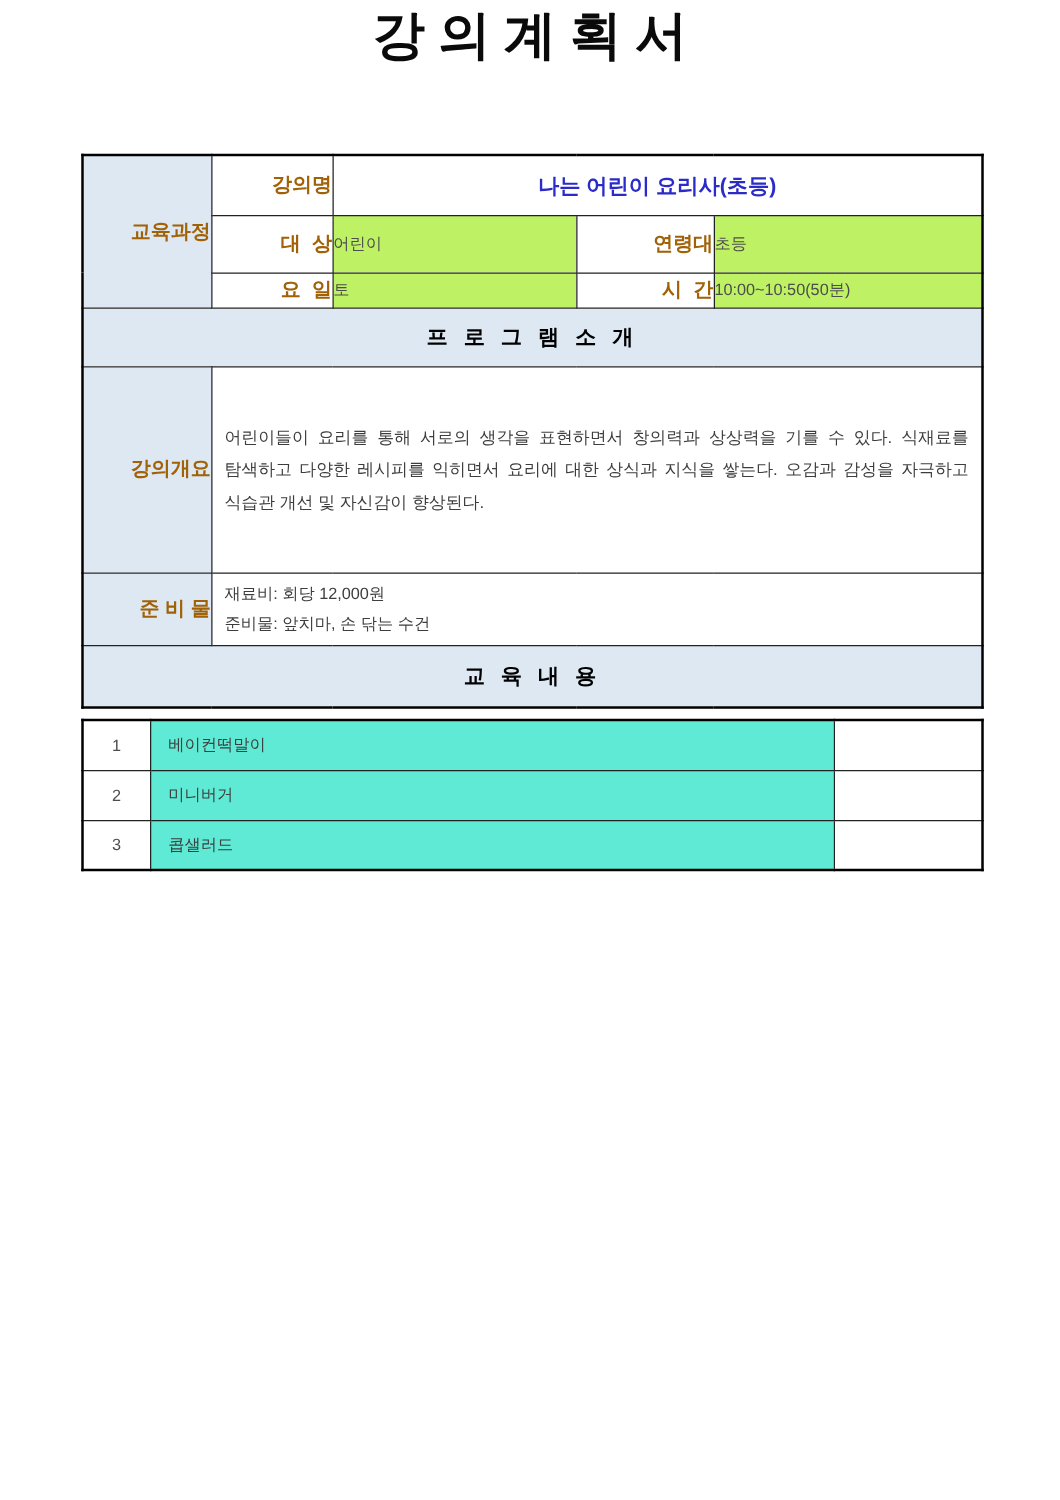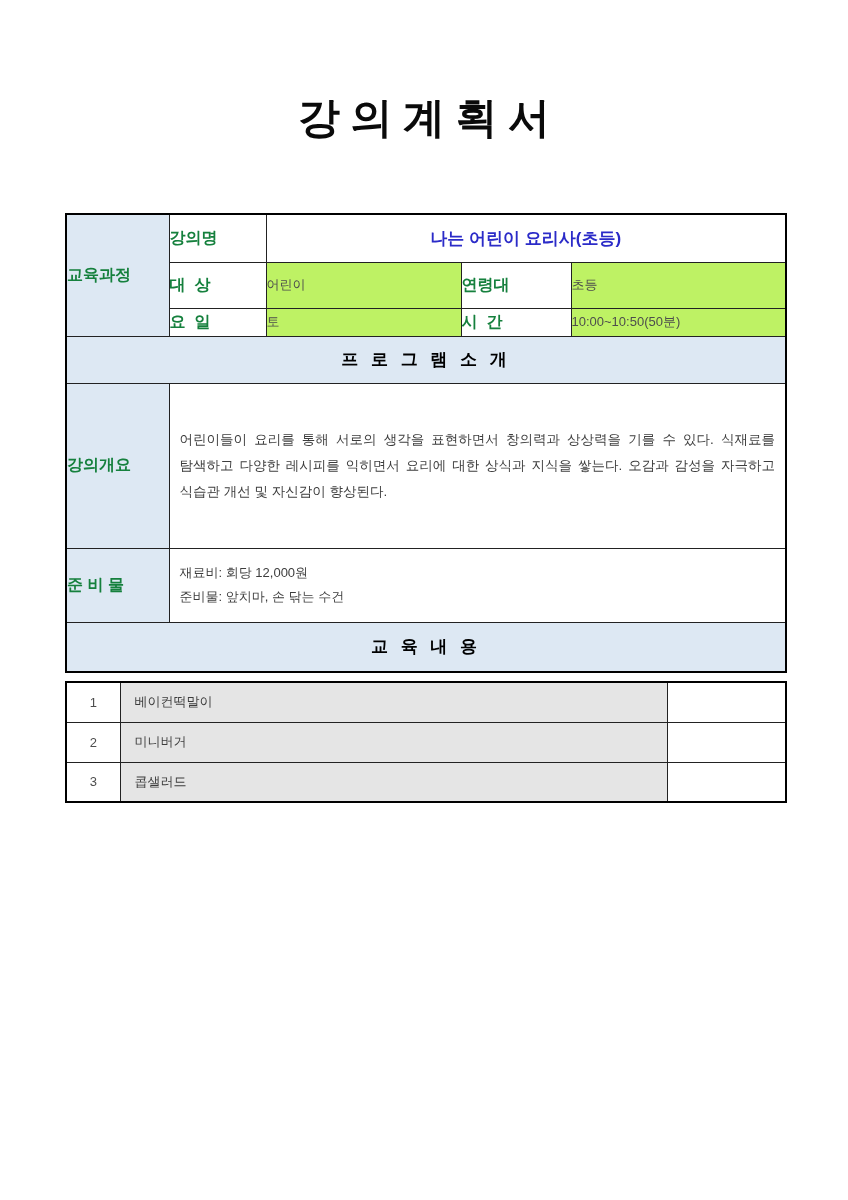--- a/index.html
+++ b/index.html
@@ -7,21 +7,20 @@
   body {
     width: 848px; height: 1200px;
     font-family: "Liberation Sans", "DejaVu Sans", sans-serif;
     color: #000;
     position: relative;
     overflow: hidden;
   }
   .page { width: 848px; height: 1200px; background: #fff; }
 
   .doc-title {
-    margin-top: 90px;
     text-align: center;
     font-family: "Liberation Serif", "DejaVu Serif", serif;
     font-size: 42px;
     font-weight: 900;
     color: #0a0a0a;
     white-space: pre;
   }
 
   table {
     border-collapse: collapse;
@@ -32,24 +31,24 @@
   .t1 { margin-top: 67px; border: 2px solid #000; }
   .t2 { margin-top: 8px;  border: 2px solid #000; }
   td {
     border: 1px solid #222;
     vertical-align: middle;
     overflow: hidden;
   }
 
   
   .hd {
-    text-align: left;
+    text-align: right;
     font-weight: bold;
     font-size: 16px;
-    color: #15803d;
+    color: #a16207;
     background: #fff;
     white-space: pre;
   }
   .blue-bg { background: #dde8f3; margin-left: 14px; }
 
   .sec {
     text-align: center;
     font-weight: bold;
     font-size: 17px;
     letter-spacing: 4px;
@@ -83,21 +82,21 @@
   .materials {
     background: #fff;
     padding: 4px 10px;
     font-size: 13px;
     line-height: 24px;
     color: #3d3d3d;
     text-align: left;
   }
 
   .t2 .col-no   { text-align: center; font-size: 13px; color: #4d4d4d; background: #fff; }
-  .t2 .col-body { text-align: left; padding-left: 14px; font-size: 13px; color: #3d3d3d; background: #e5e5e5; }
+  .t2 .col-body { text-align: left; padding-left: 14px; font-size: 13px; color: #3d3d3d; background: #5eead4; }
   .t2 .col-note { background: #fff; }
   .t2 .hd { font-size: 16px; }
 </style>
 </head>
 <body>
 
 <div class="page">
 
   <div class="doc-title">강 의 계 획 서</div>
 
@@ -127,21 +126,21 @@
       <td class="hd">시  간</td>
       <td class="val">10:00~10:50(50분)</td>
     </tr>
     <tr style="height:47px">
       <td colspan="5" class="sec">프 로 그 램 소 개</td>
     </tr>
     <tr style="height:165px">
       <td class="hd blue-bg">강의개요</td>
       <td colspan="4" class="overview">어린이들이 요리를 통해 서로의 생각을 표현하면서 창의력과 상상력을 기를 수 있다. 식재료를 탐색하고 다양한 레시피를 익히면서 요리에 대한 상식과 지식을 쌓는다. 오감과 감성을 자극하고 식습관 개선 및 자신감이 향상된다.</td>
     </tr>
-    <tr style="height:74px">
+    <tr style="height:58px">
       <td class="hd blue-bg">준 비 물</td>
       <td colspan="4" class="materials">
         <div>재료비: 회당 12,000원</div>
         <div>준비물: 앞치마, 손 닦는 수건</div>
       </td>
     </tr>
     <tr style="height:50px">
       <td colspan="5" class="sec">교 육 내 용</td>
     </tr>
   </tbody>

